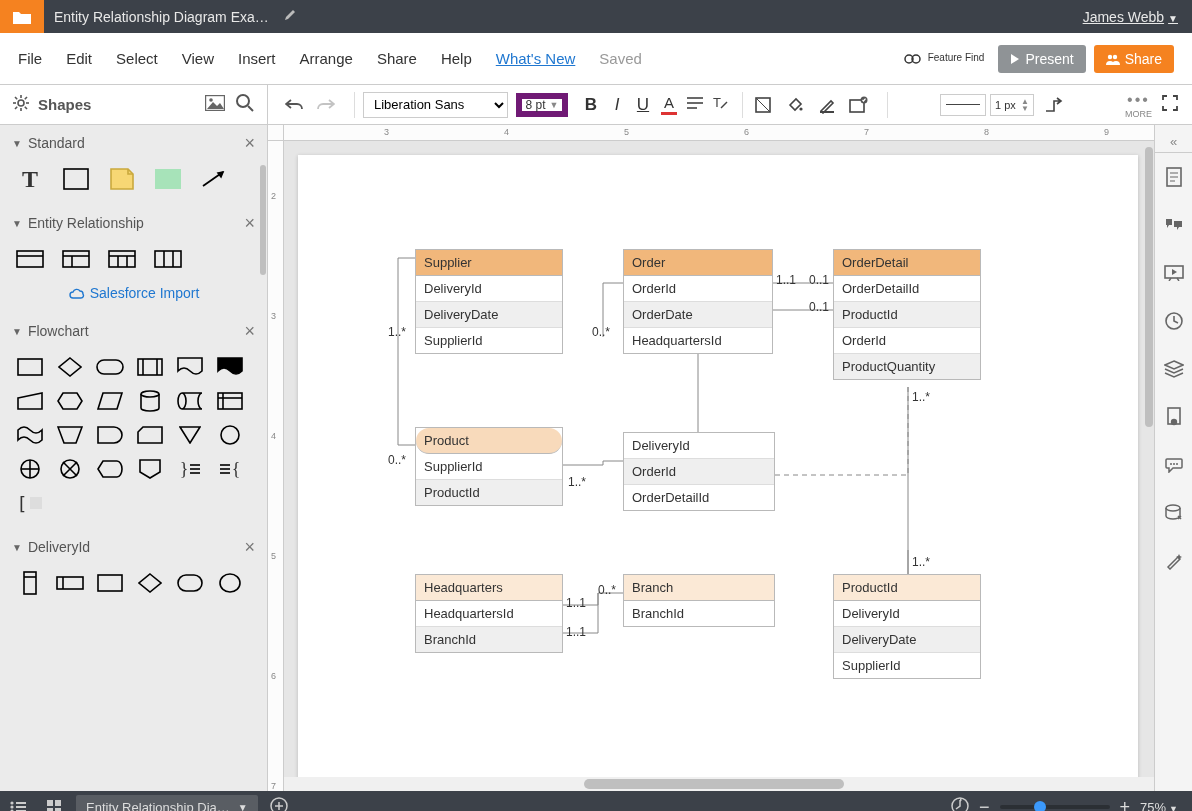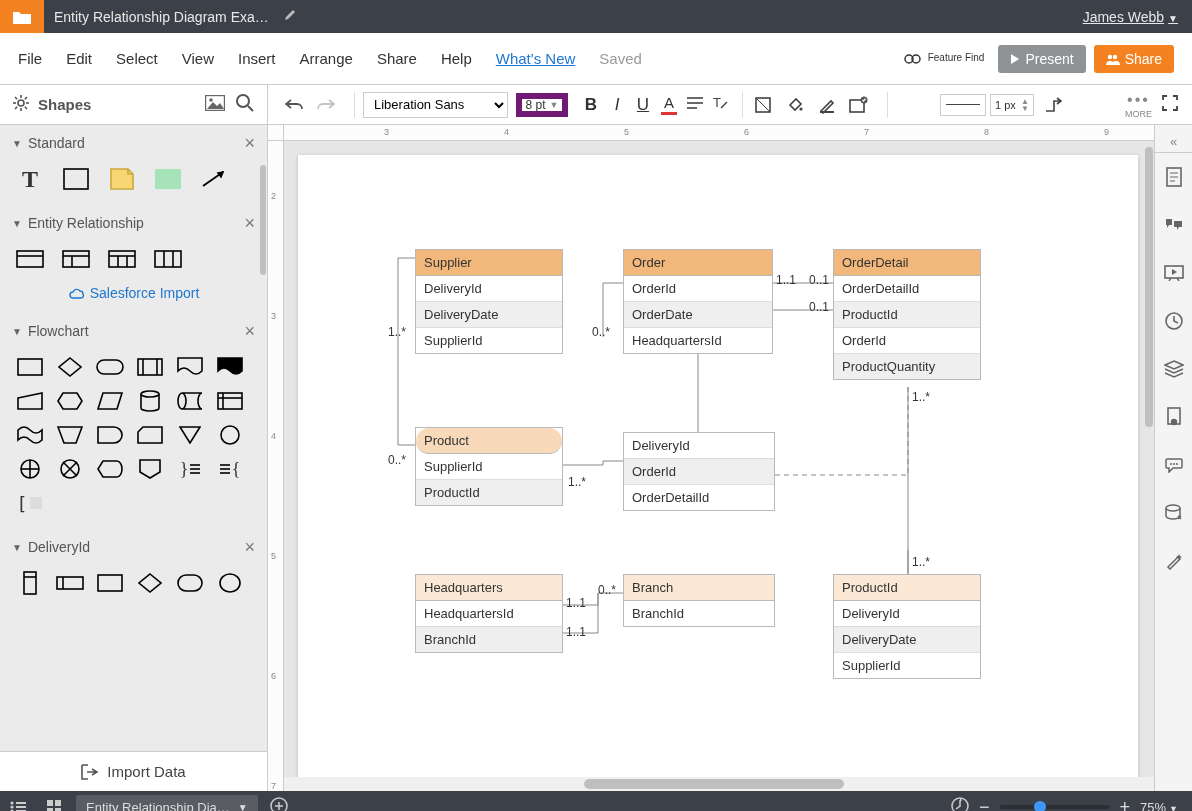--- a/index.html
+++ b/index.html
@@ -549,26 +549,20 @@
             </svg>
           </div>
         <div class="shape-btn">
             <svg width="22" height="20">
               <ellipse cx="11" cy="10" rx="10" ry="9"></ellipse>
             </svg>
           </div>
       </div>
     </div>
 
-    <div class="import-data">
-      <svg width="18" height="16" viewBox="0 0 18 16">
-          <path d="M1 1 H7 M1 1 V15 H7 M11 5 L16 8 L11 11 M16 8 H6" fill="none" stroke="#555" stroke-width="1.6"></path>
-        </svg>
-      <span>Import Data</span>
-    </div>
   </div>
 
   <div class="canvas-area">
     <div class="ruler-corner"></div>
     <div class="ruler-h">
       <span class="tick" style="left:100px">3</span>
       <span class="tick" style="left:220px">4</span>
       <span class="tick" style="left:340px">5</span>
       <span class="tick" style="left:460px">6</span>
       <span class="tick" style="left:580px">7</span>

